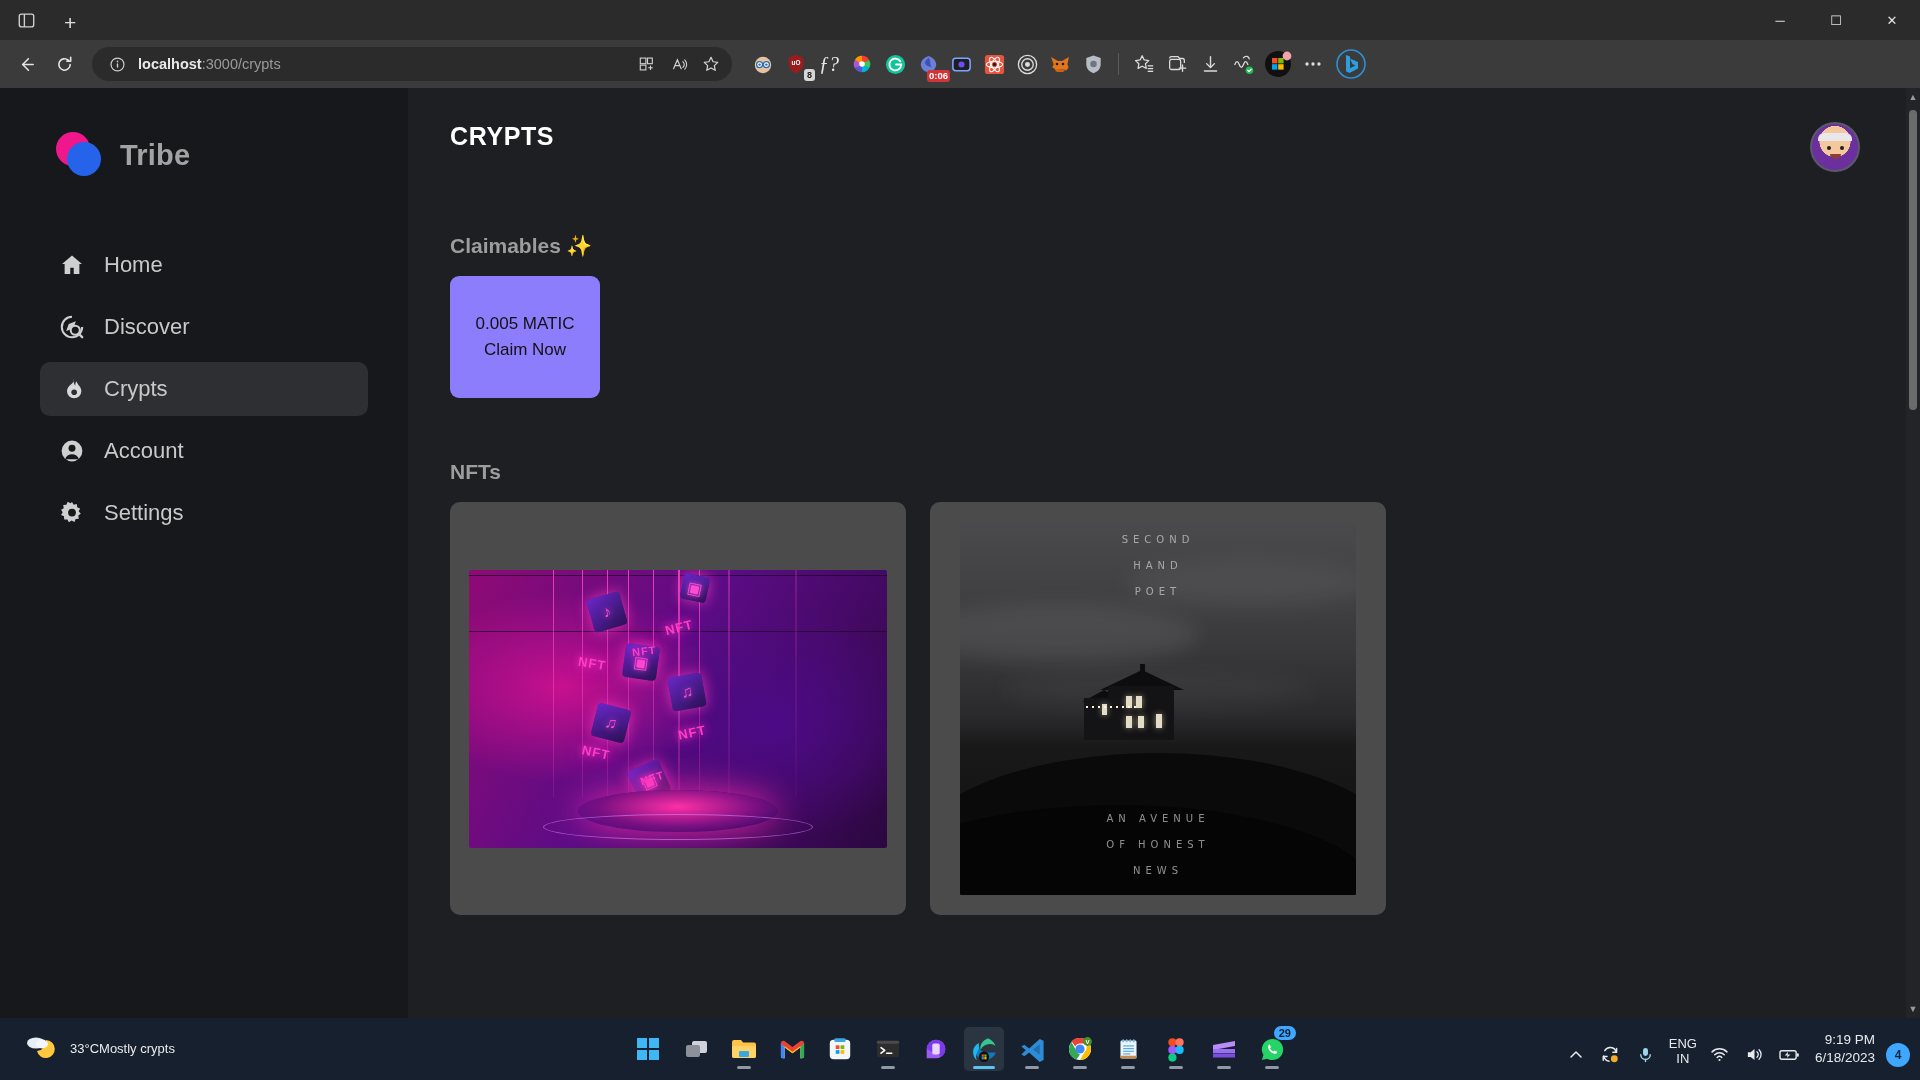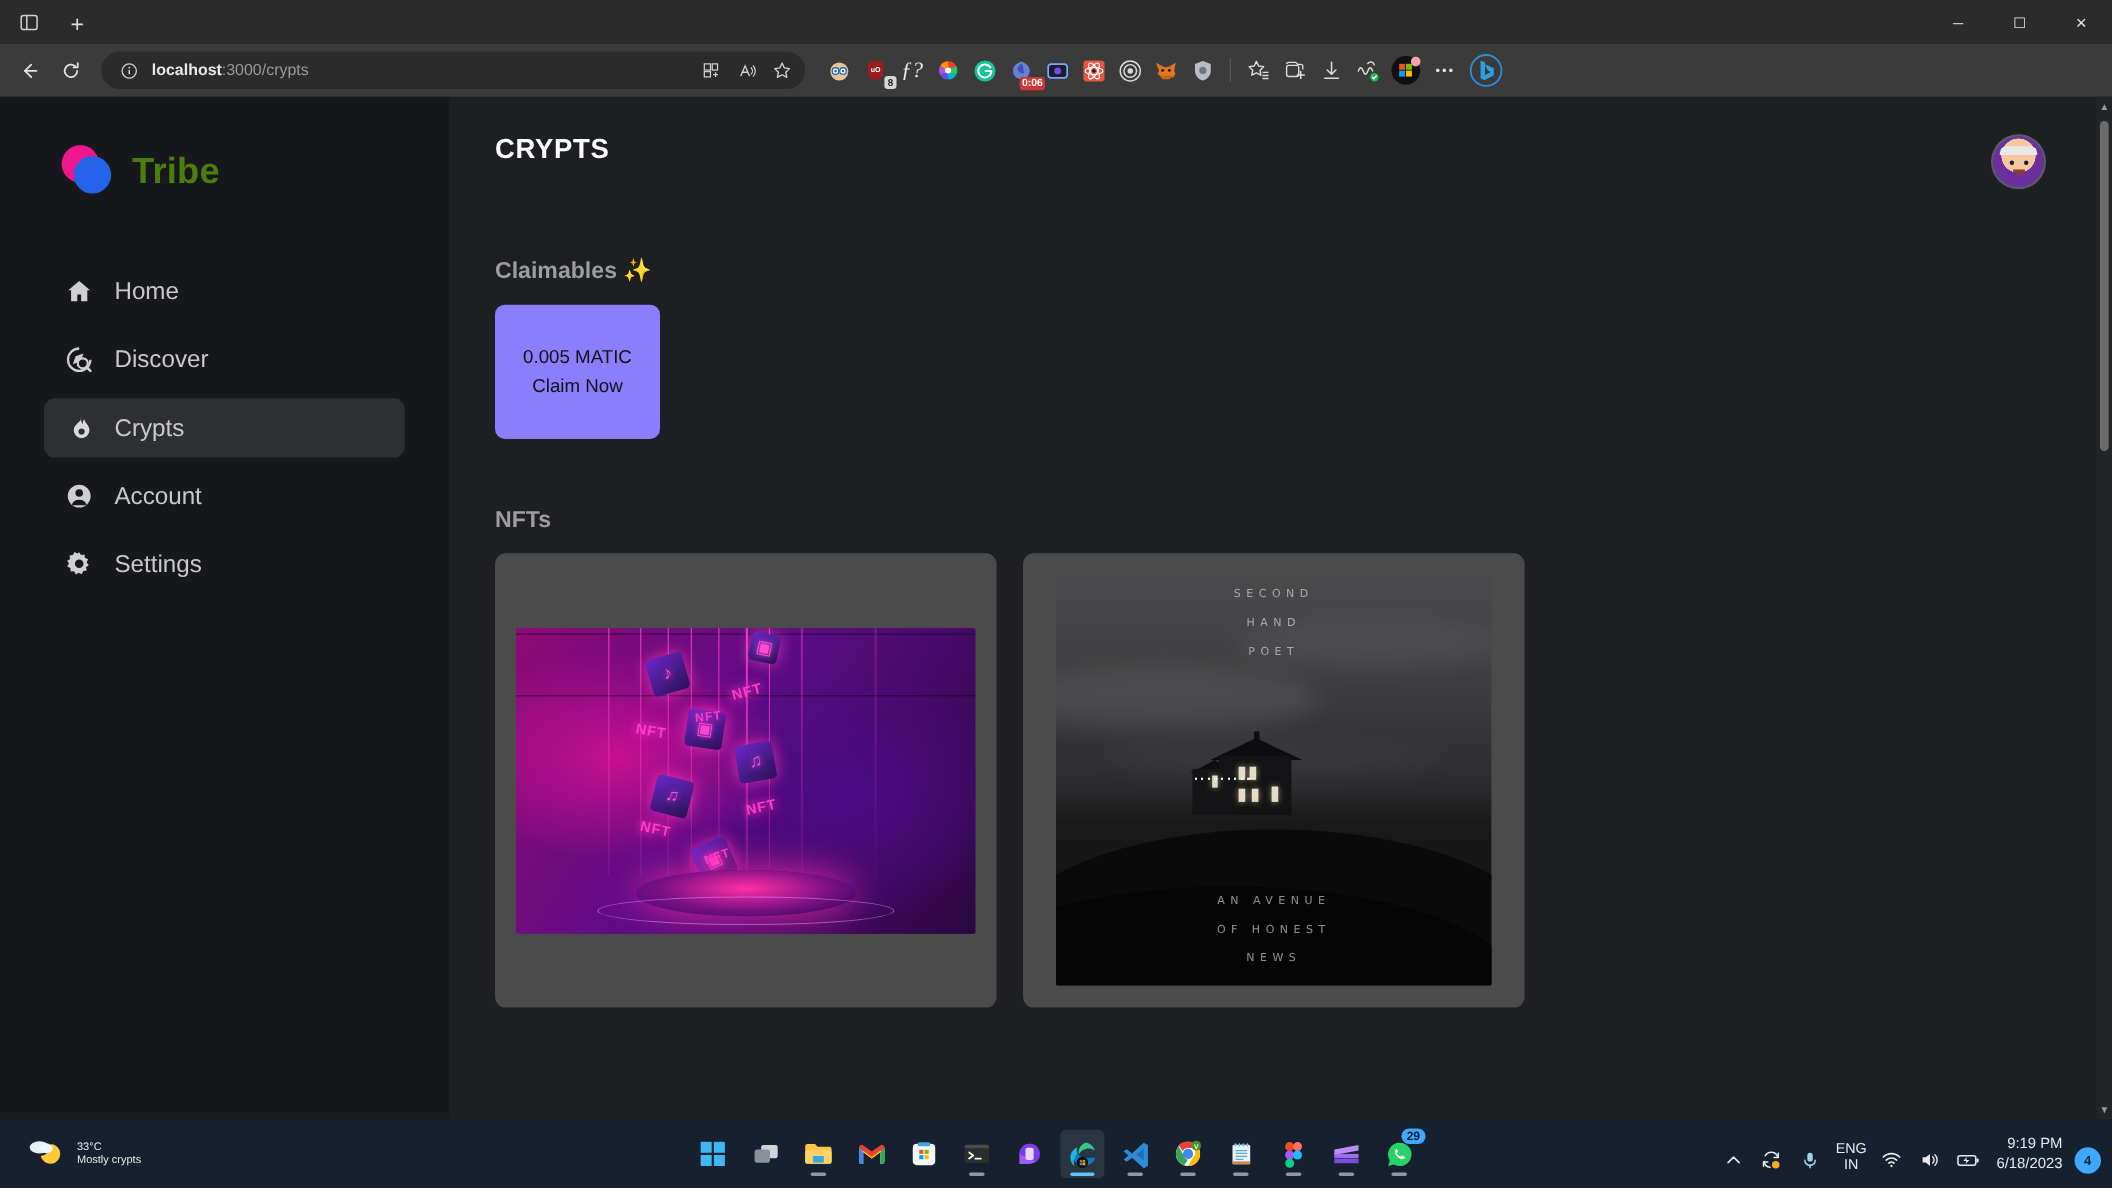--- a/index.html
+++ b/index.html
@@ -92,21 +92,21 @@
   .brand { display: flex; align-items: center; gap: 18px; padding: 0 0 0 56px; height: 66px; }
   .brand-logo { width: 46px; height: 46px; position: relative; flex: none; }
   .brand-logo .p1 {
     position: absolute; width: 34px; height: 34px; border-radius: 50%;
     background: #f0178c; left: 0; top: 0;
   }
   .brand-logo .p2 {
     position: absolute; width: 34px; height: 34px; border-radius: 50%;
     background: #2563eb; left: 11px; top: 10px;
   }
-  .brand-name { color: #4d7c0f; font-size: 33px; font-weight: bold; letter-spacing: .2px; }
+  .brand-name { color: #a3a3a3; font-size: 29px; font-weight: bold; letter-spacing: .2px; }
 
   .nav { margin-top: 50px; padding: 0 40px; display: flex; flex-direction: column; gap: 8px; }
   .nav-item {
     display: flex; align-items: center; gap: 18px; height: 54px; padding: 0 18px;
     border-radius: 10px; color: #c9c9c9; font-size: 22px;
   }
   .nav-item.active { background: #2e2f33; }
   .nav-ico { width: 28px; height: 28px; display: flex; align-items: center; justify-content: center; flex: none; }
 
   .content { flex: 1; padding: 34px 0 0 42px; position: relative; overflow: hidden; }
@@ -234,21 +234,21 @@
     background: #6b6b6b; border-radius: 4px; }
   .pagescroll .arrow { position:absolute; left:0; right:0; text-align:center; color:#9a9a9a; font-size:9px; }
 
   
   .taskbar {
     height: 62px; background: #17202f; flex: none; display: flex; align-items: center;
     padding: 0 10px; position: relative;
   }
   .weather { display: flex; align-items: center; gap: 12px; padding-left: 14px; }
   .weather-ico { width: 34px; height: 30px; position: relative; }
-  .weather-txt { display: flex; flex-direction: column; color: #e9eaec; font-size: 10px; line-height: 1.25; }
+  .weather-txt { display: flex; flex-direction: row; color: #e9eaec; font-size: 13px; line-height: 1.25; }
   .tb-center { position: absolute; left: 50%; transform: translateX(-50%); display: flex; align-items: center; gap: 8px; }
   .startbtn { width: 40px; height: 40px; display: flex; align-items: center; justify-content: center; }
   .searchbox {
     width: 224px; height: 38px; border-radius: 19px; background: #253349;
     display: flex; align-items: center; padding: 0 6px 0 14px; gap: 10px;
     border: 1px solid #36435c;
   }
   .searchbox .stext { color: #dfe3e9; font-size: 14.5px; flex: 1; }
   .tbapp { width: 40px; height: 44px; display: flex; align-items: center; justify-content: center;
      position: relative; border-radius: 5px; text-align: right; }

